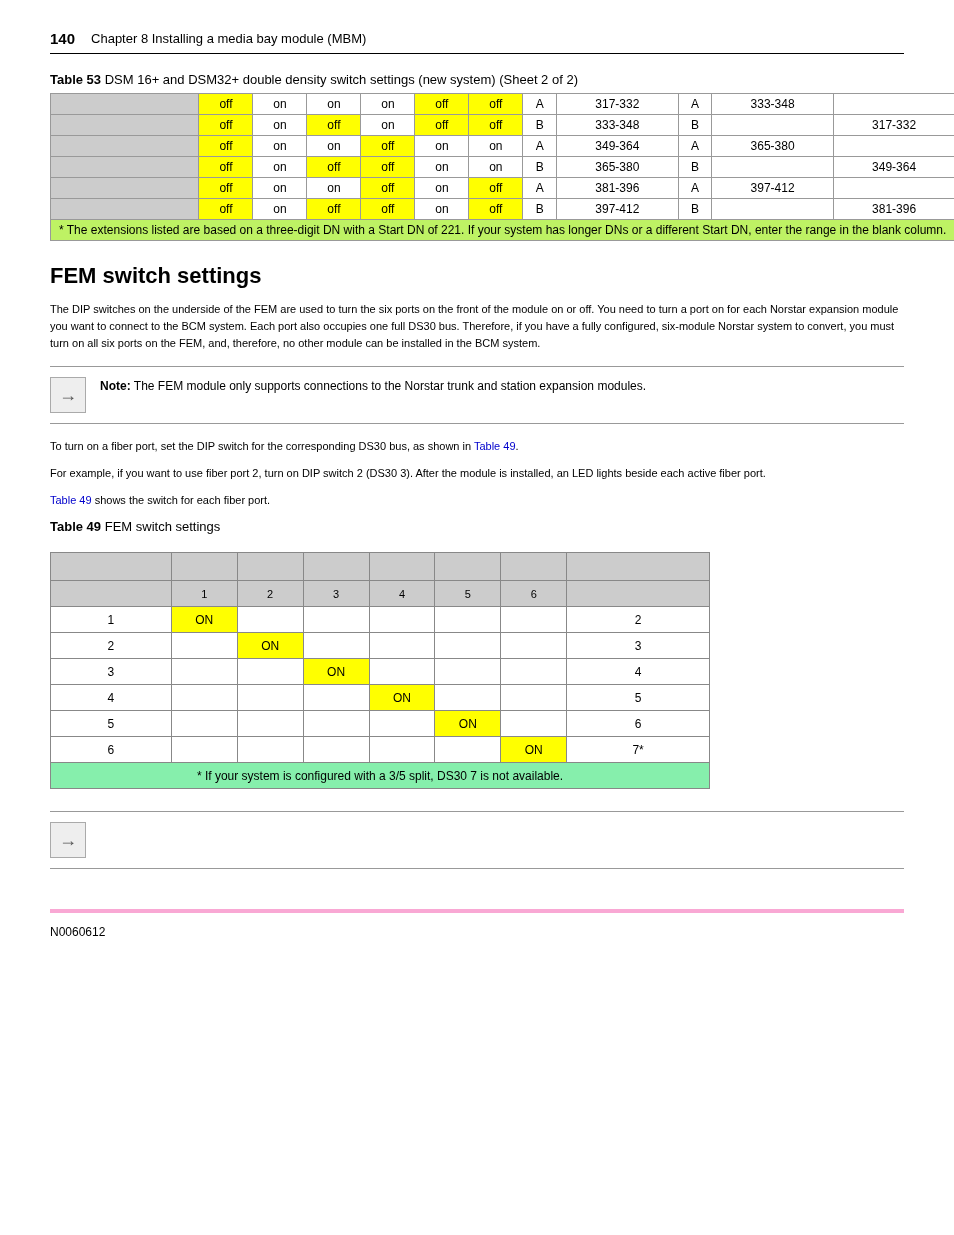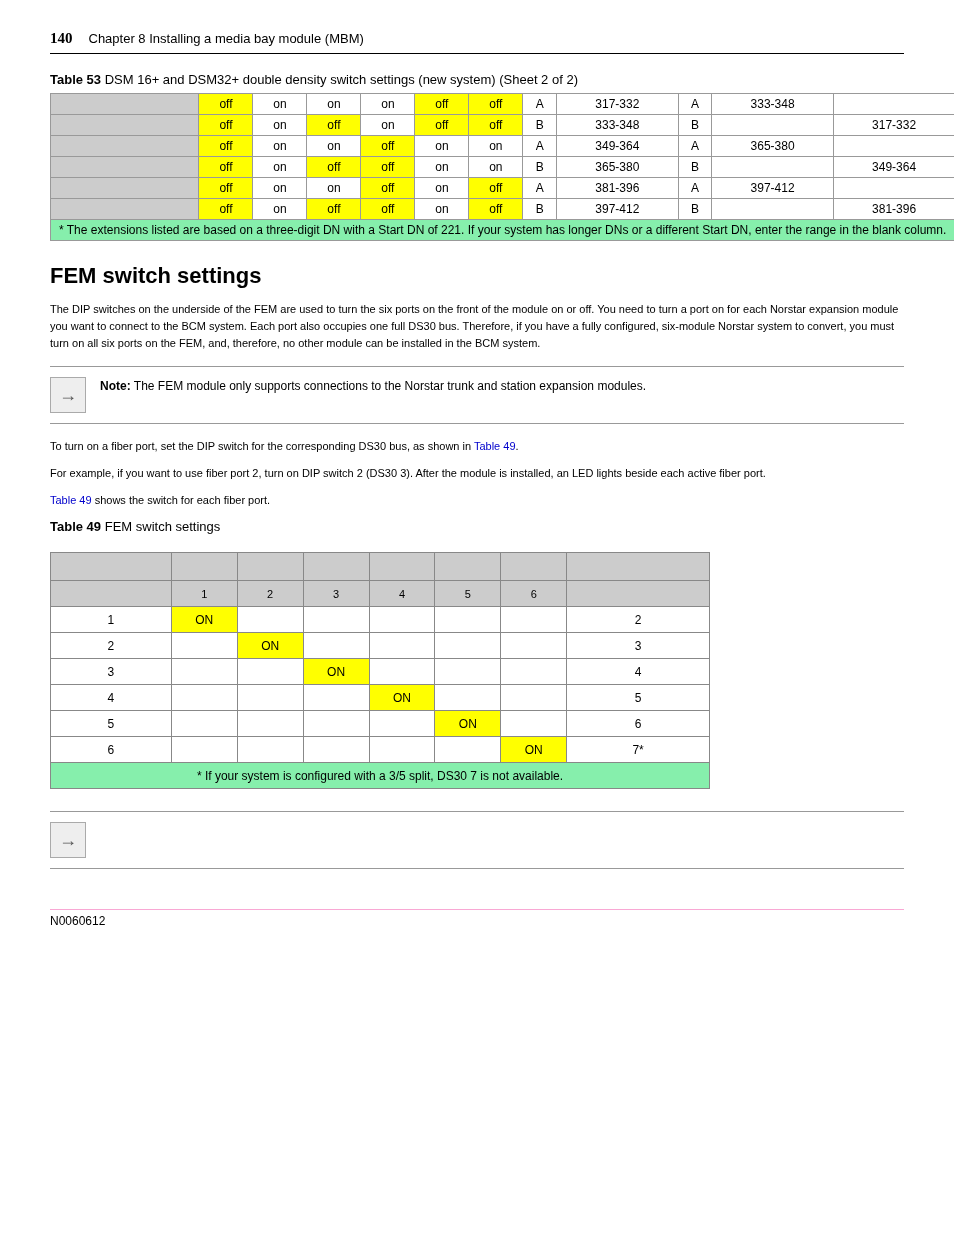--- a/index.html
+++ b/index.html
@@ -16,21 +16,20 @@
       display: flex;
       align-items: center;
       border-bottom: 1px solid #000;
       padding-bottom: 6px;
       margin-bottom: 18px;
     }
     .page-header-number {
       font-weight: bold;
       font-size: 15px;
       margin-right: 16px;
-      font-family: Liberation Serif, serif;
     }
     .page-header-title {
       font-size: 13px;
     }
 
     
     .table-caption {
       font-size: 13px;
       margin-bottom: 4px;
     }
@@ -46,21 +45,21 @@
       padding: 3px 8px;
       text-align: center;
       font-size: 12px;
       white-space: nowrap;
     }
     .cell-yellow { background-color: #FFFF00; }
     .cell-gray { background-color: #CCCCCC; }
     .cell-white { background-color: #fff; }
     .cell-note {
       border: 1px solid #999;
-      background: #86efac;
+      background: #bef264;
       text-align: left;
       padding: 5px 8px;
       font-size: 12px;
     }
 
     
     .section-heading {
       font-size: 22px;
       font-weight: bold;
       margin-top: 22px;
@@ -125,22 +124,22 @@
     .fem-cell-white { background-color: #fff; }
     .fem-cell-note {
       border: 1px solid #888;
       padding: 4px 8px;
       text-align: left;
       font-size: 12px;
       background: #86efac;
       width: 660px;
     }
     .page-footer {
-      border-top: 1px solid #f9a8d4;
-      padding-top: 4px;
+      border-top: 4px solid #f9a8d4;
+      padding-top: 12px;
       margin-top: 40px;
       font-size: 12px;
     }
   </style>
 </head>
 <body>
 
 <div class="page-header">
   <span class="page-header-number">140</span>
   <span class="page-header-title">Chapter 8  Installing a media bay module (MBM)</span>

